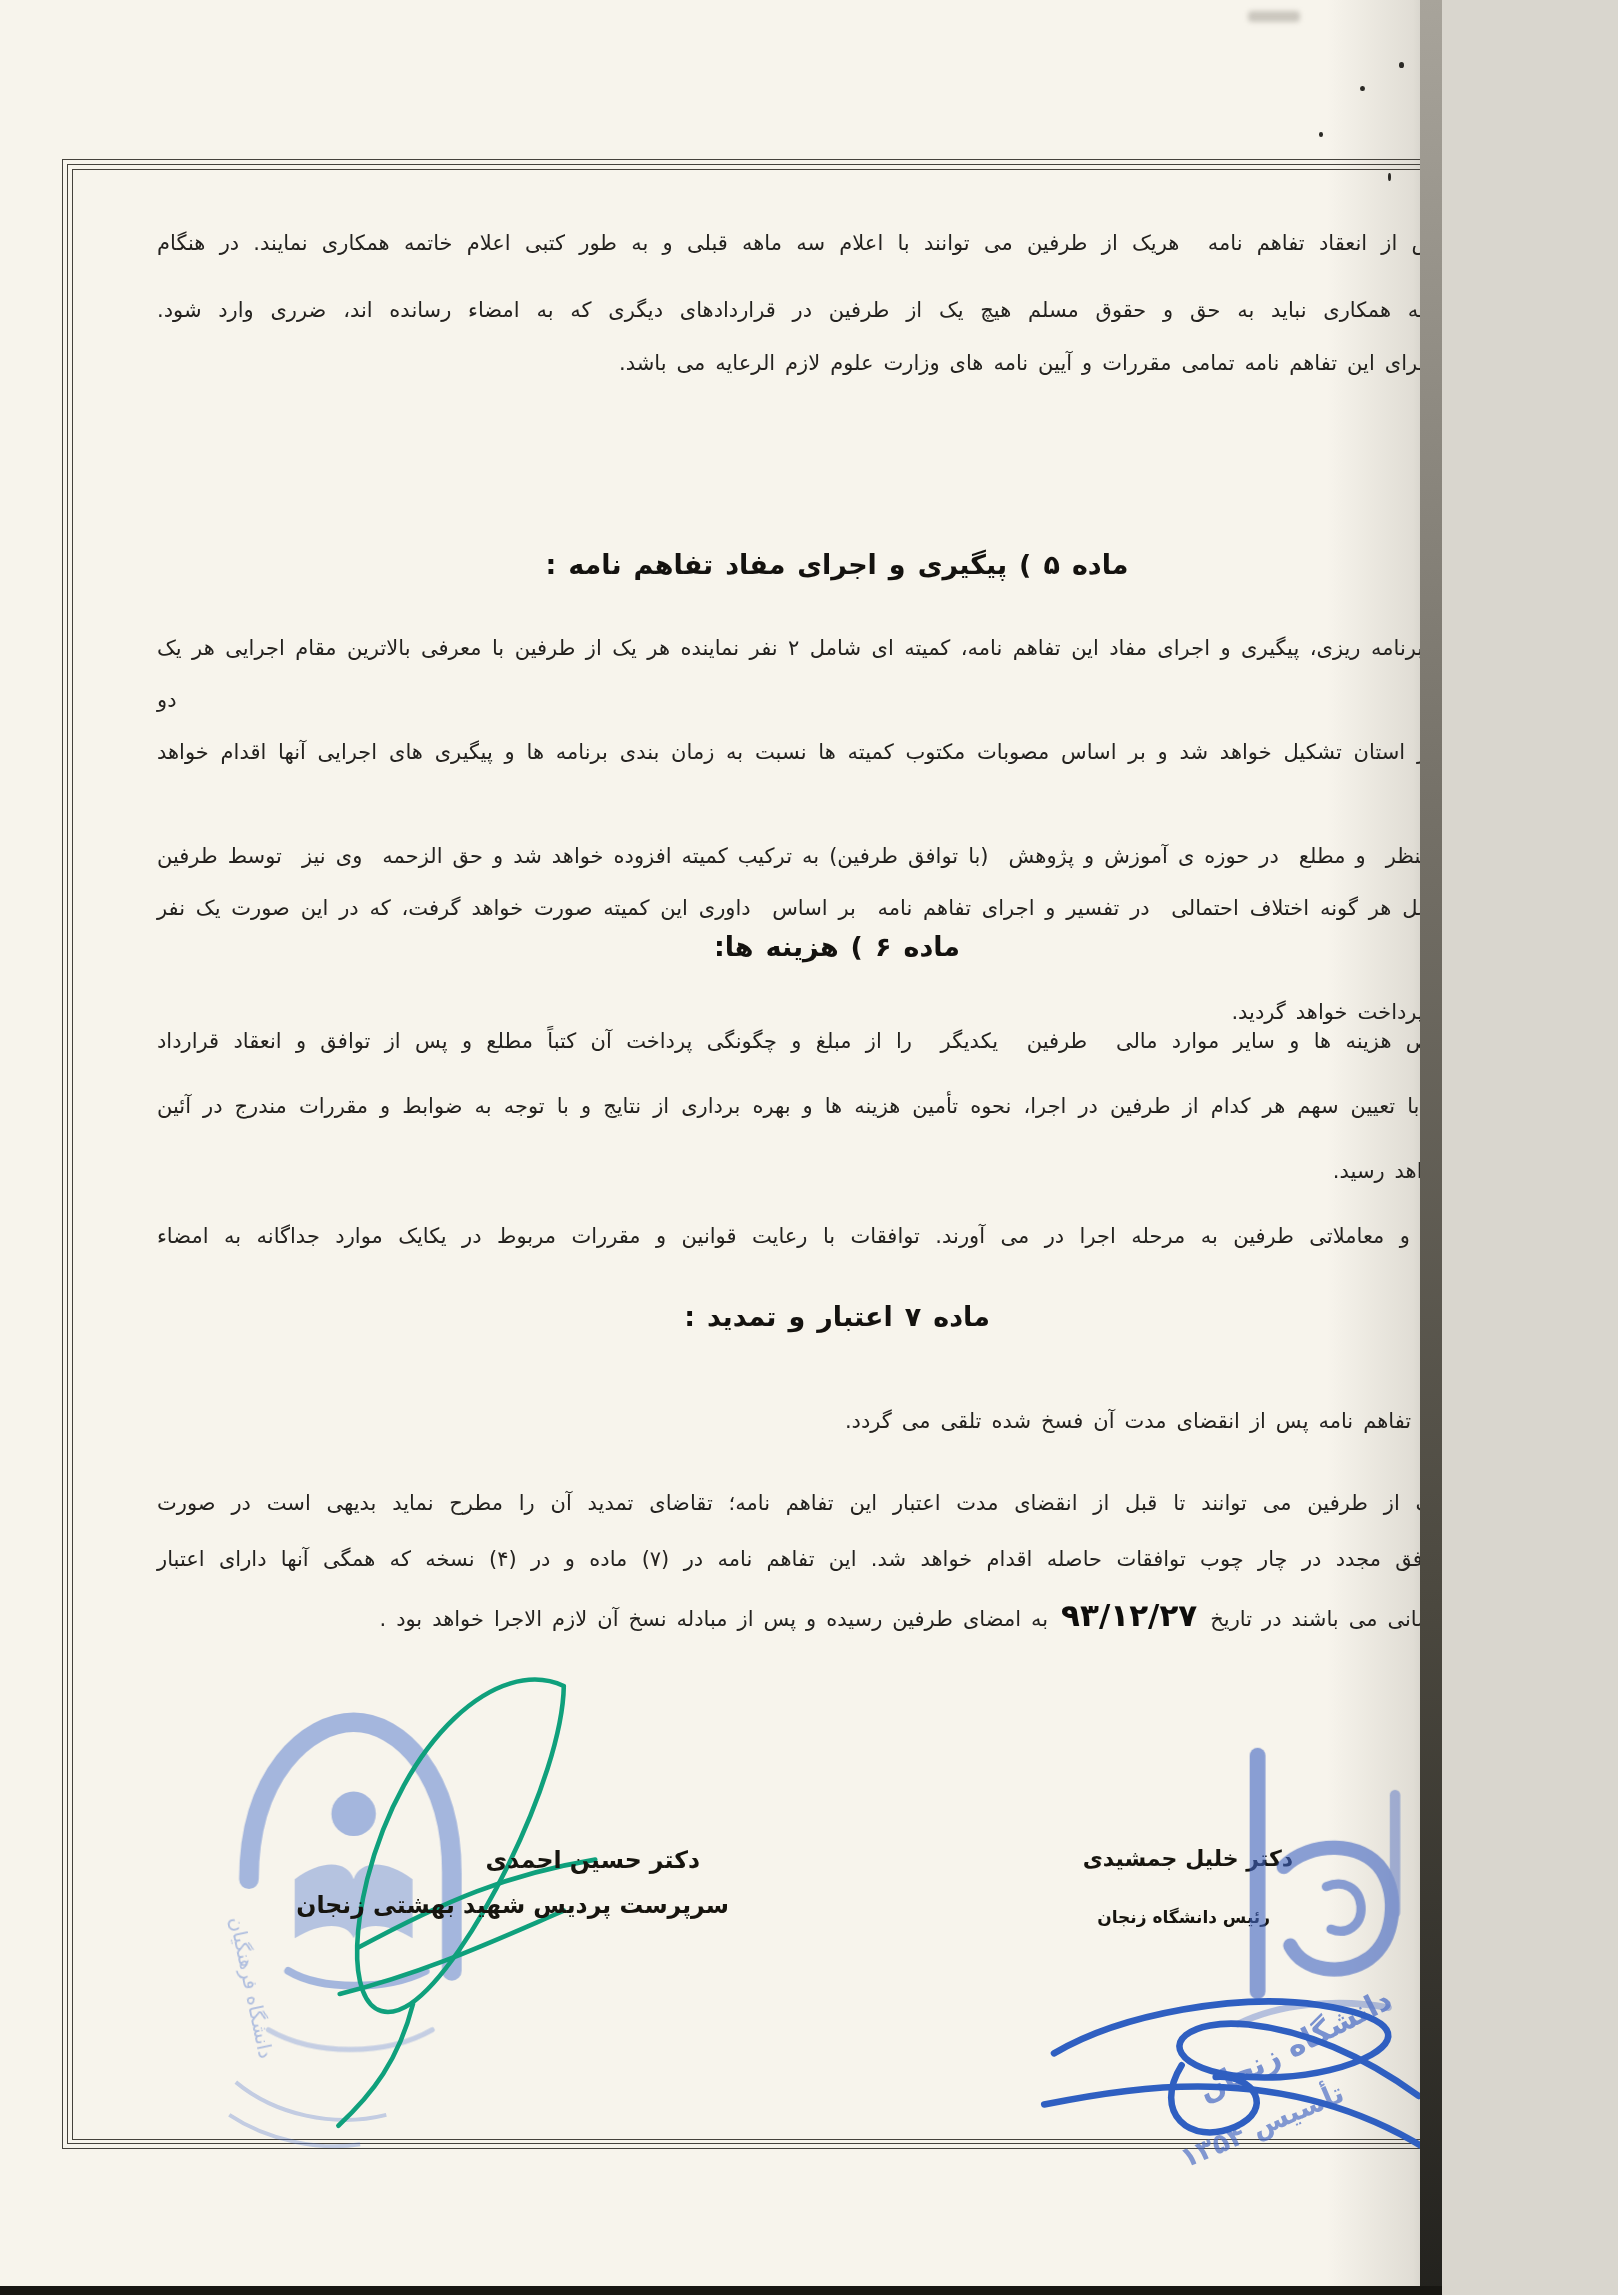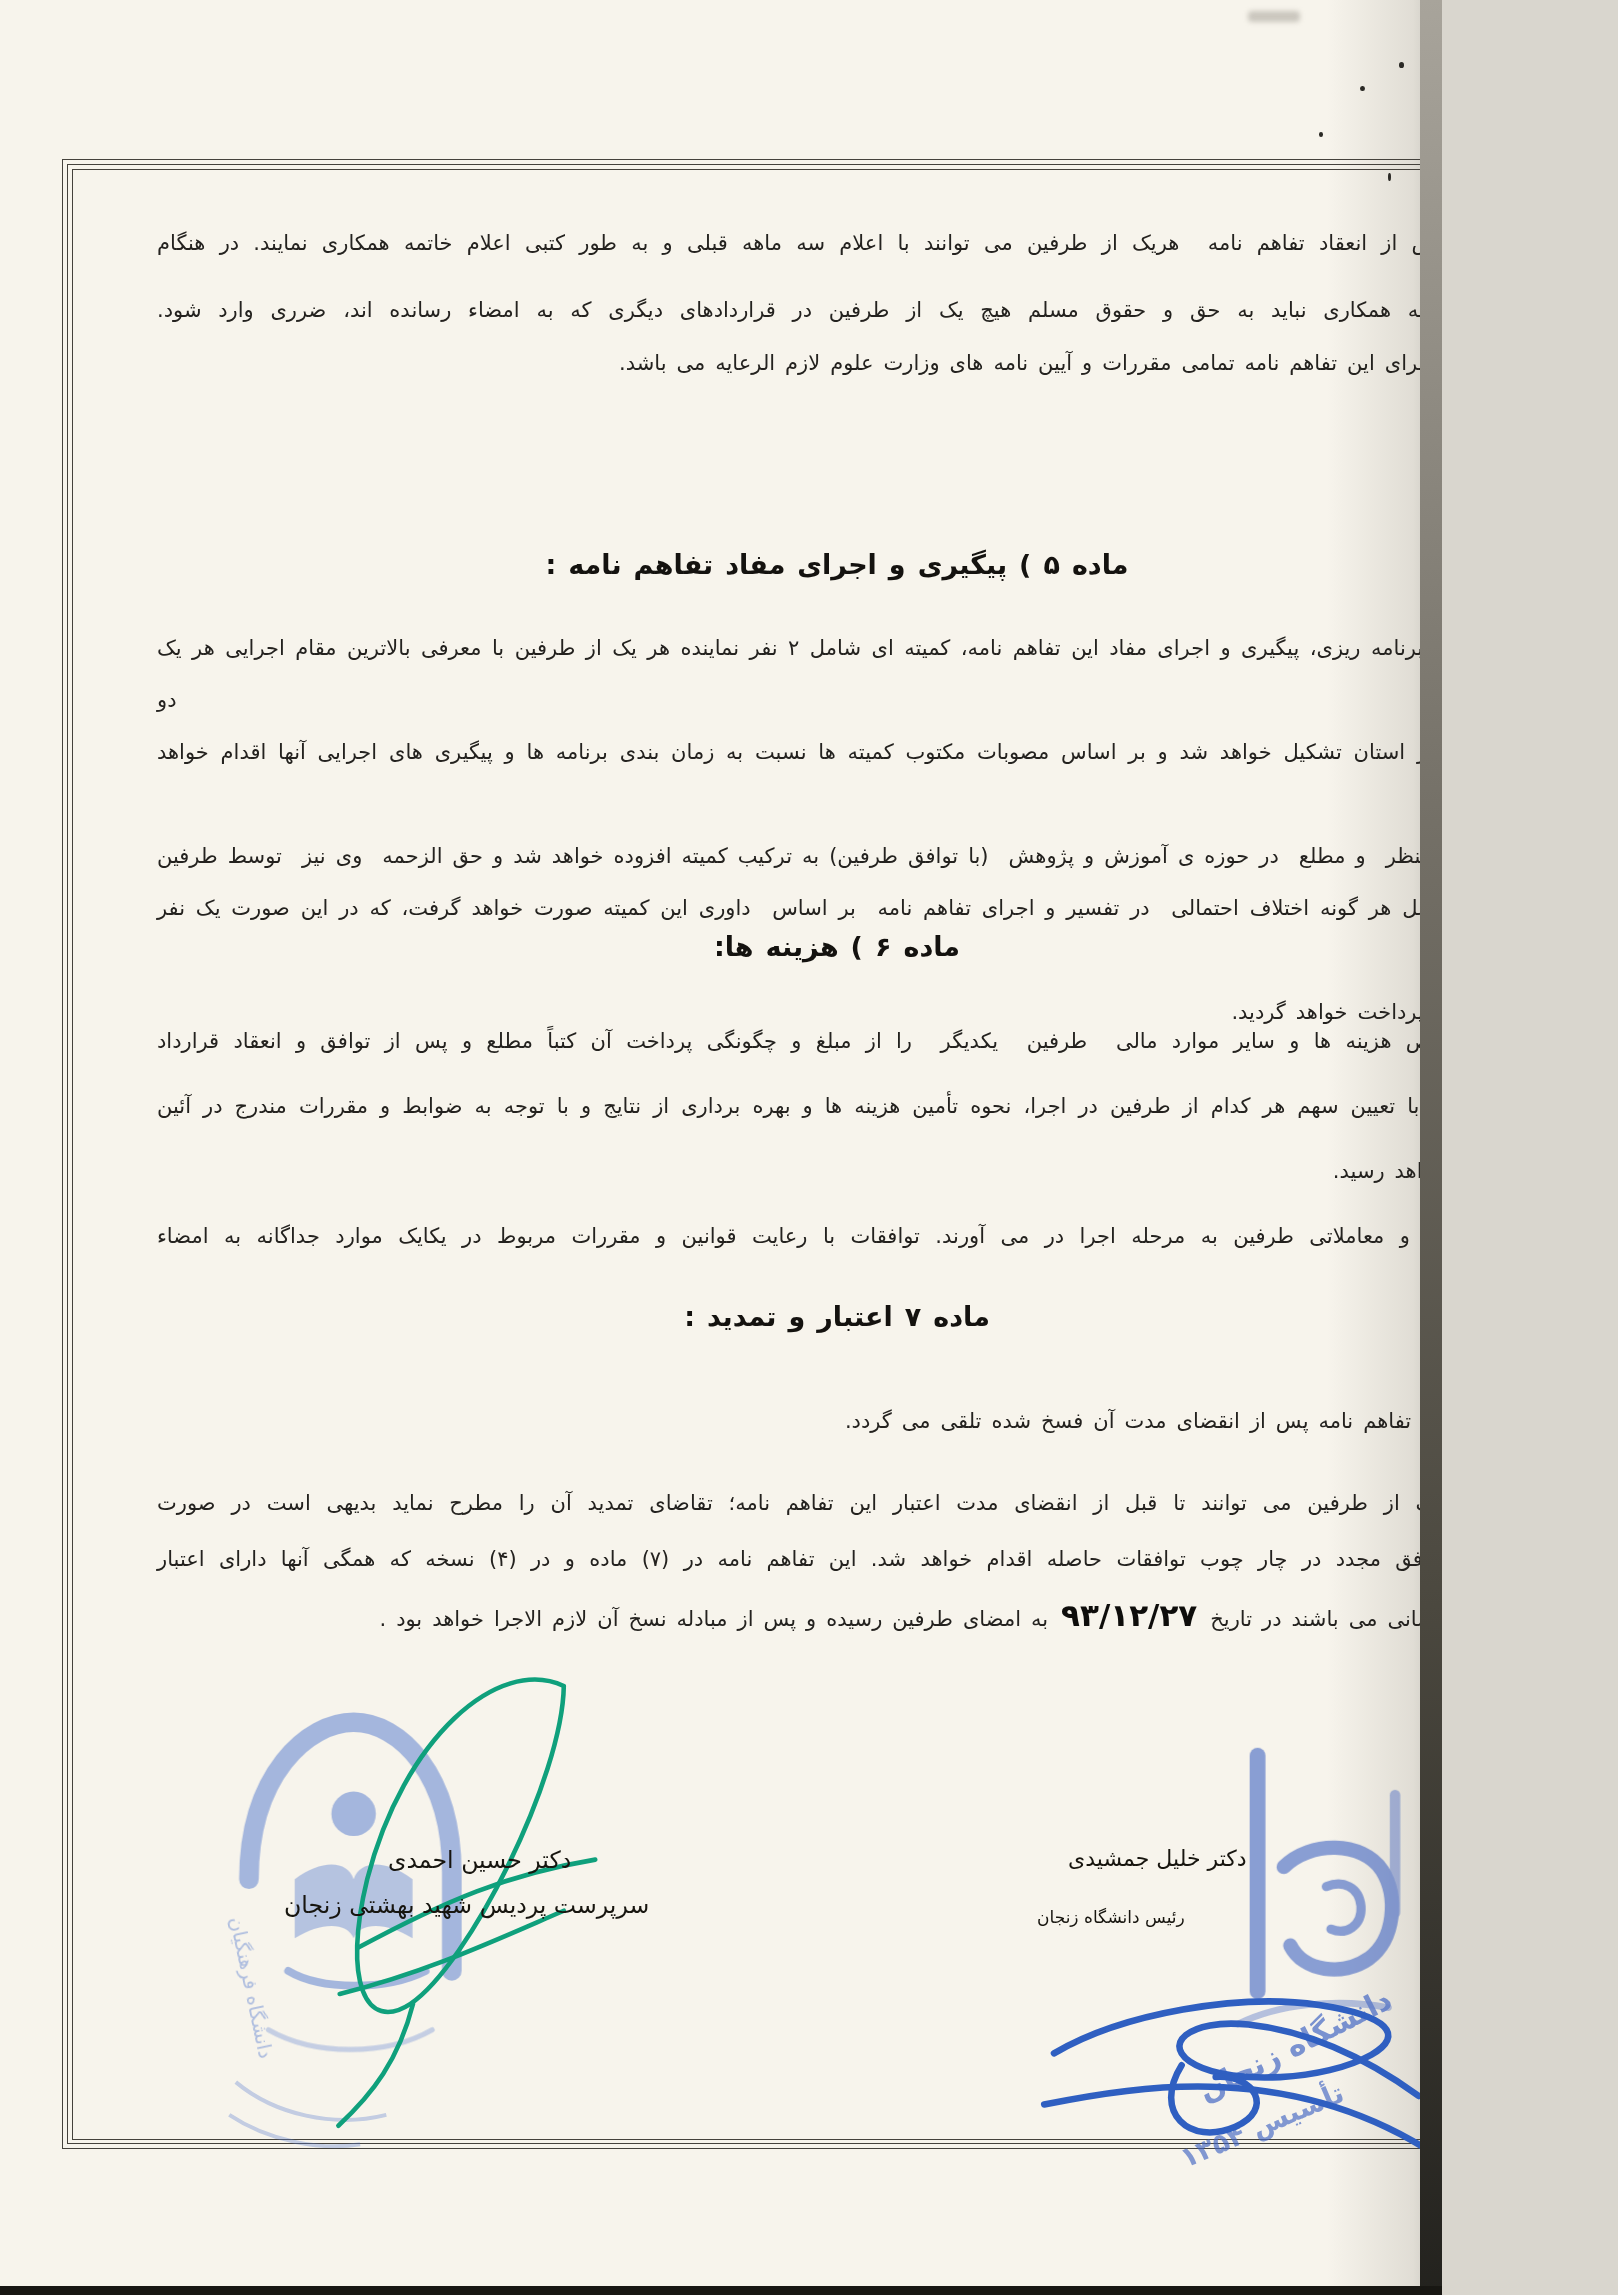--- a/index.html
+++ b/index.html
@@ -13,22 +13,22 @@
          border:1.3px solid #45423c;}
   .frame::before{content:"";position:absolute;inset:3.9px;border:0.7px solid #45423c;}
   .frame::after{content:"";position:absolute;inset:8.5px;border:0.7px solid #45423c;}
   .txt{position:absolute;direction:rtl;unicode-bidi:embed;}
   .body-text{font-size:21px;word-spacing:3.3px;}
   .line{text-align:right;}
   .line.j{text-align:justify;text-align-last:justify;}
   .heading{position:absolute;direction:rtl;font-weight:bold;font-size:27px;color:#14120f;
            text-align:center;word-spacing:2.6px;}
   .col{left:157px;width:1360px;}
-  .sig-name{position:absolute;direction:rtl;font-weight:normal;font-size:23.6px;color:#17150f;
-            text-align:left;white-space:nowrap;}
+  .sig-name{position:absolute;direction:rtl;font-weight:bold;font-size:23.6px;color:#17150f;
+            text-align:right;white-space:nowrap;}
   .date-big{font-weight:bold;font-size:31px;letter-spacing:1.3px;margin:0 13px;color:#0e0d0b;}
   .speck{position:absolute;background:#2b2a26;border-radius:50%;}
   .edge-right{position:absolute;top:0;right:0;width:22px;height:2295px;
       background:linear-gradient(180deg,#a8a49b 0%,#757168 35%,#4b483f 70%,#23221e 100%);}
   .edge-bottom{position:absolute;left:0;bottom:0;width:1619px;height:9.2px;background:#181713;}
   .smudge{position:absolute;background:rgba(120,115,105,.35);filter:blur(2.6px);border-radius:3.9px;}
   svg{position:absolute;overflow:visible;}
   svg text{font-family:"DejaVu Sans",sans-serif;}
 </style>
 </head>

